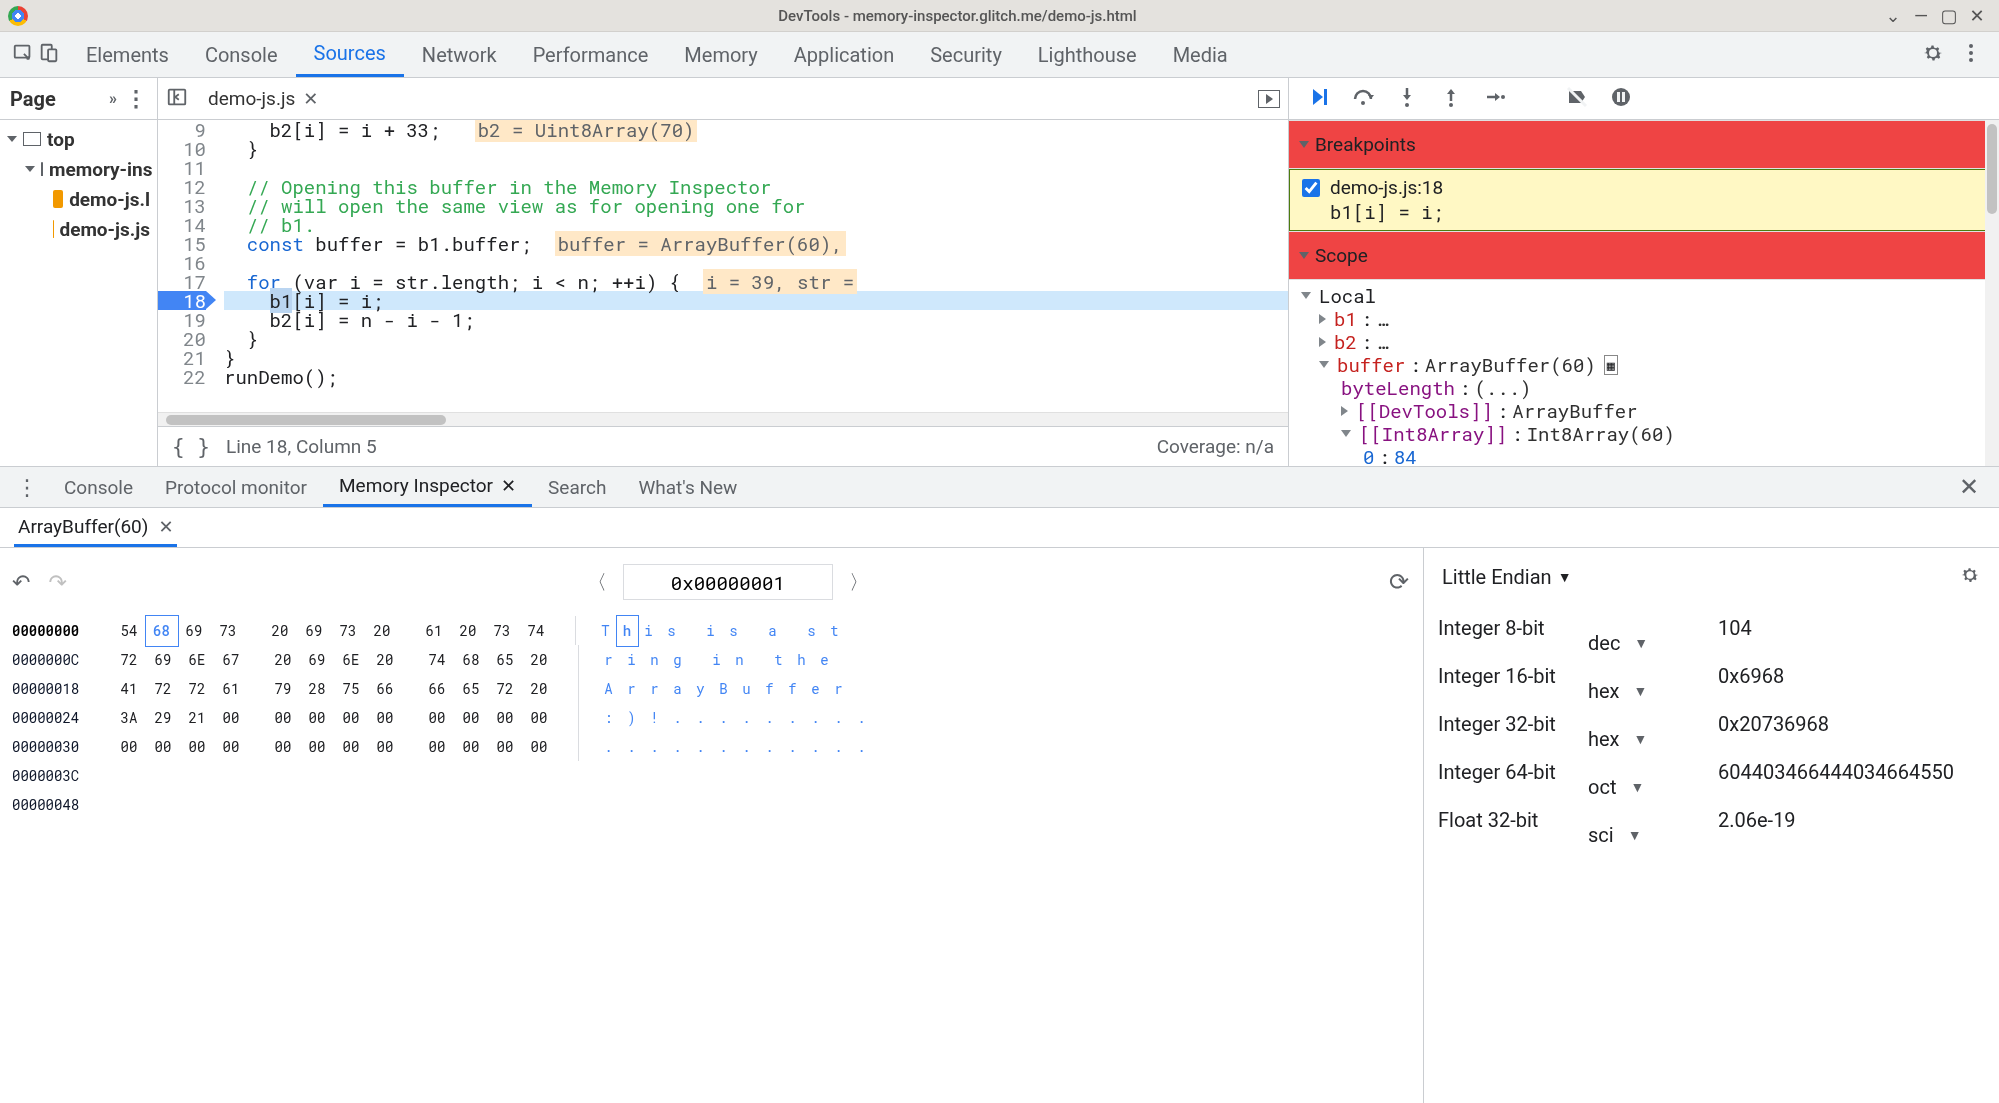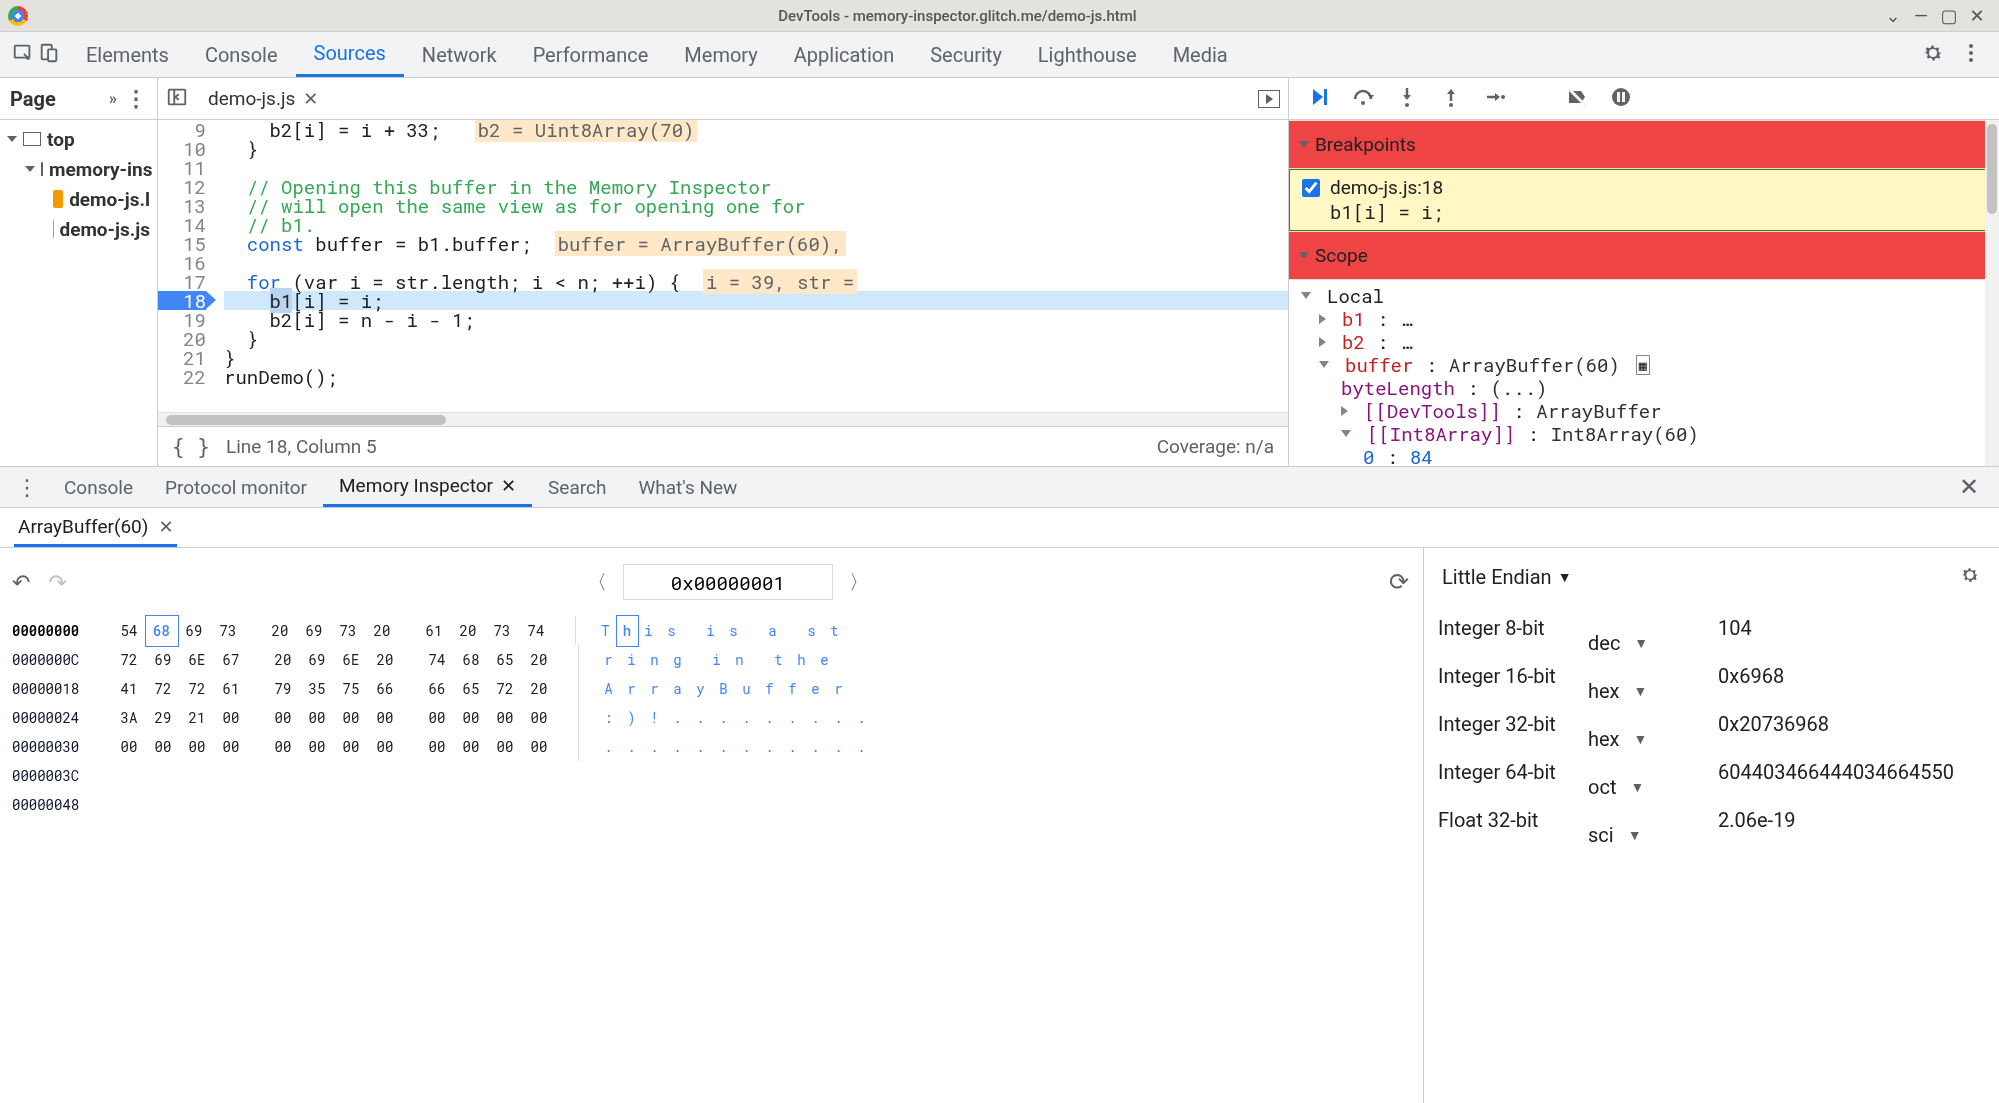--- a/index.html
+++ b/index.html
@@ -73,21 +73,21 @@
 .dbg-toolbar .blue svg { fill: #1a73e8; }
 .dbg-toolbar .grey svg { fill: #5f6368; }
 .dbg-body { flex: 1; overflow-y: hidden; font-size: 19px; position: relative; }
 .sect-head { display: flex; align-items: center; gap: 6px; padding: 12px 10px; color: #202124; background: #ef4444; border-top: 1px solid #e0e0e0; border-bottom: 1px solid #e0e0e0; cursor: pointer; }
 .sect-head .tri2 { width:0; height:0; border-top:7px solid #5f6368; border-left:5px solid transparent; border-right:5px solid transparent; }
 .bp-item { background: #fff8c4; border: 1px solid #4d7c0f; padding: 6px 12px; margin: 0; }
 .bp-item .row1 { display: flex; align-items: center; gap: 10px; }
 .bp-item input[type=checkbox] { width: 18px; height: 18px; accent-color: #1a73e8; }
 .bp-item .row2 { padding-left: 28px; font-family: "Roboto Mono", Menlo, monospace; }
 .scope-body { padding: 4px 0 4px 12px; font-family: "Roboto Mono", Menlo, monospace; }
-.scope-body .srow { display: flex; align-items: center; gap: 12px; height: 23px; }
+.scope-body .srow { display: flex; align-items: center; gap: 4px; height: 23px; }
 .scope-body .tri3 { width:0; height:0; border-left:7px solid #80868b; border-top:5px solid transparent; border-bottom:5px solid transparent; display:inline-block; margin-right:4px;}
 .scope-body .tri3d { width:0; height:0; border-top:7px solid #80868b; border-left:5px solid transparent; border-right:5px solid transparent; display:inline-block; margin-right:4px;}
 .prop-name { color: #c5221f; }
 .prop-name2 { color: #881280; }
 .prop-idx { color: #1967d2; }
 .prop-val { color: #303030; }
 .dbg-v-scroll { position:absolute; right:0; top:0; bottom:0; width:14px; background:#f1f1f1; }
 .dbg-v-scroll .thumb { position:absolute; top:4px; left:2px; width:10px; height:90px; background:#c2c2c2; border-radius:5px; }
 
 
@@ -436,21 +436,21 @@
         </div>
         <div class="hex-row">
           <div class="hex-addr">00000018</div>
           <div class="hex-bytes">
             <div class="hex-byte">41</div>
             <div class="hex-byte">72</div>
             <div class="hex-byte">72</div>
             <div class="hex-byte">61</div>
             <div class="hex-gap"></div>
             <div class="hex-byte">79</div>
-            <div class="hex-byte">35</div>
+            <div class="hex-byte">28</div>
             <div class="hex-byte">75</div>
             <div class="hex-byte">66</div>
             <div class="hex-gap"></div>
             <div class="hex-byte">66</div>
             <div class="hex-byte">65</div>
             <div class="hex-byte">72</div>
             <div class="hex-byte">20</div>
           </div>
           <div class="ascii">
             <div class="ascii-ch">A</div>

